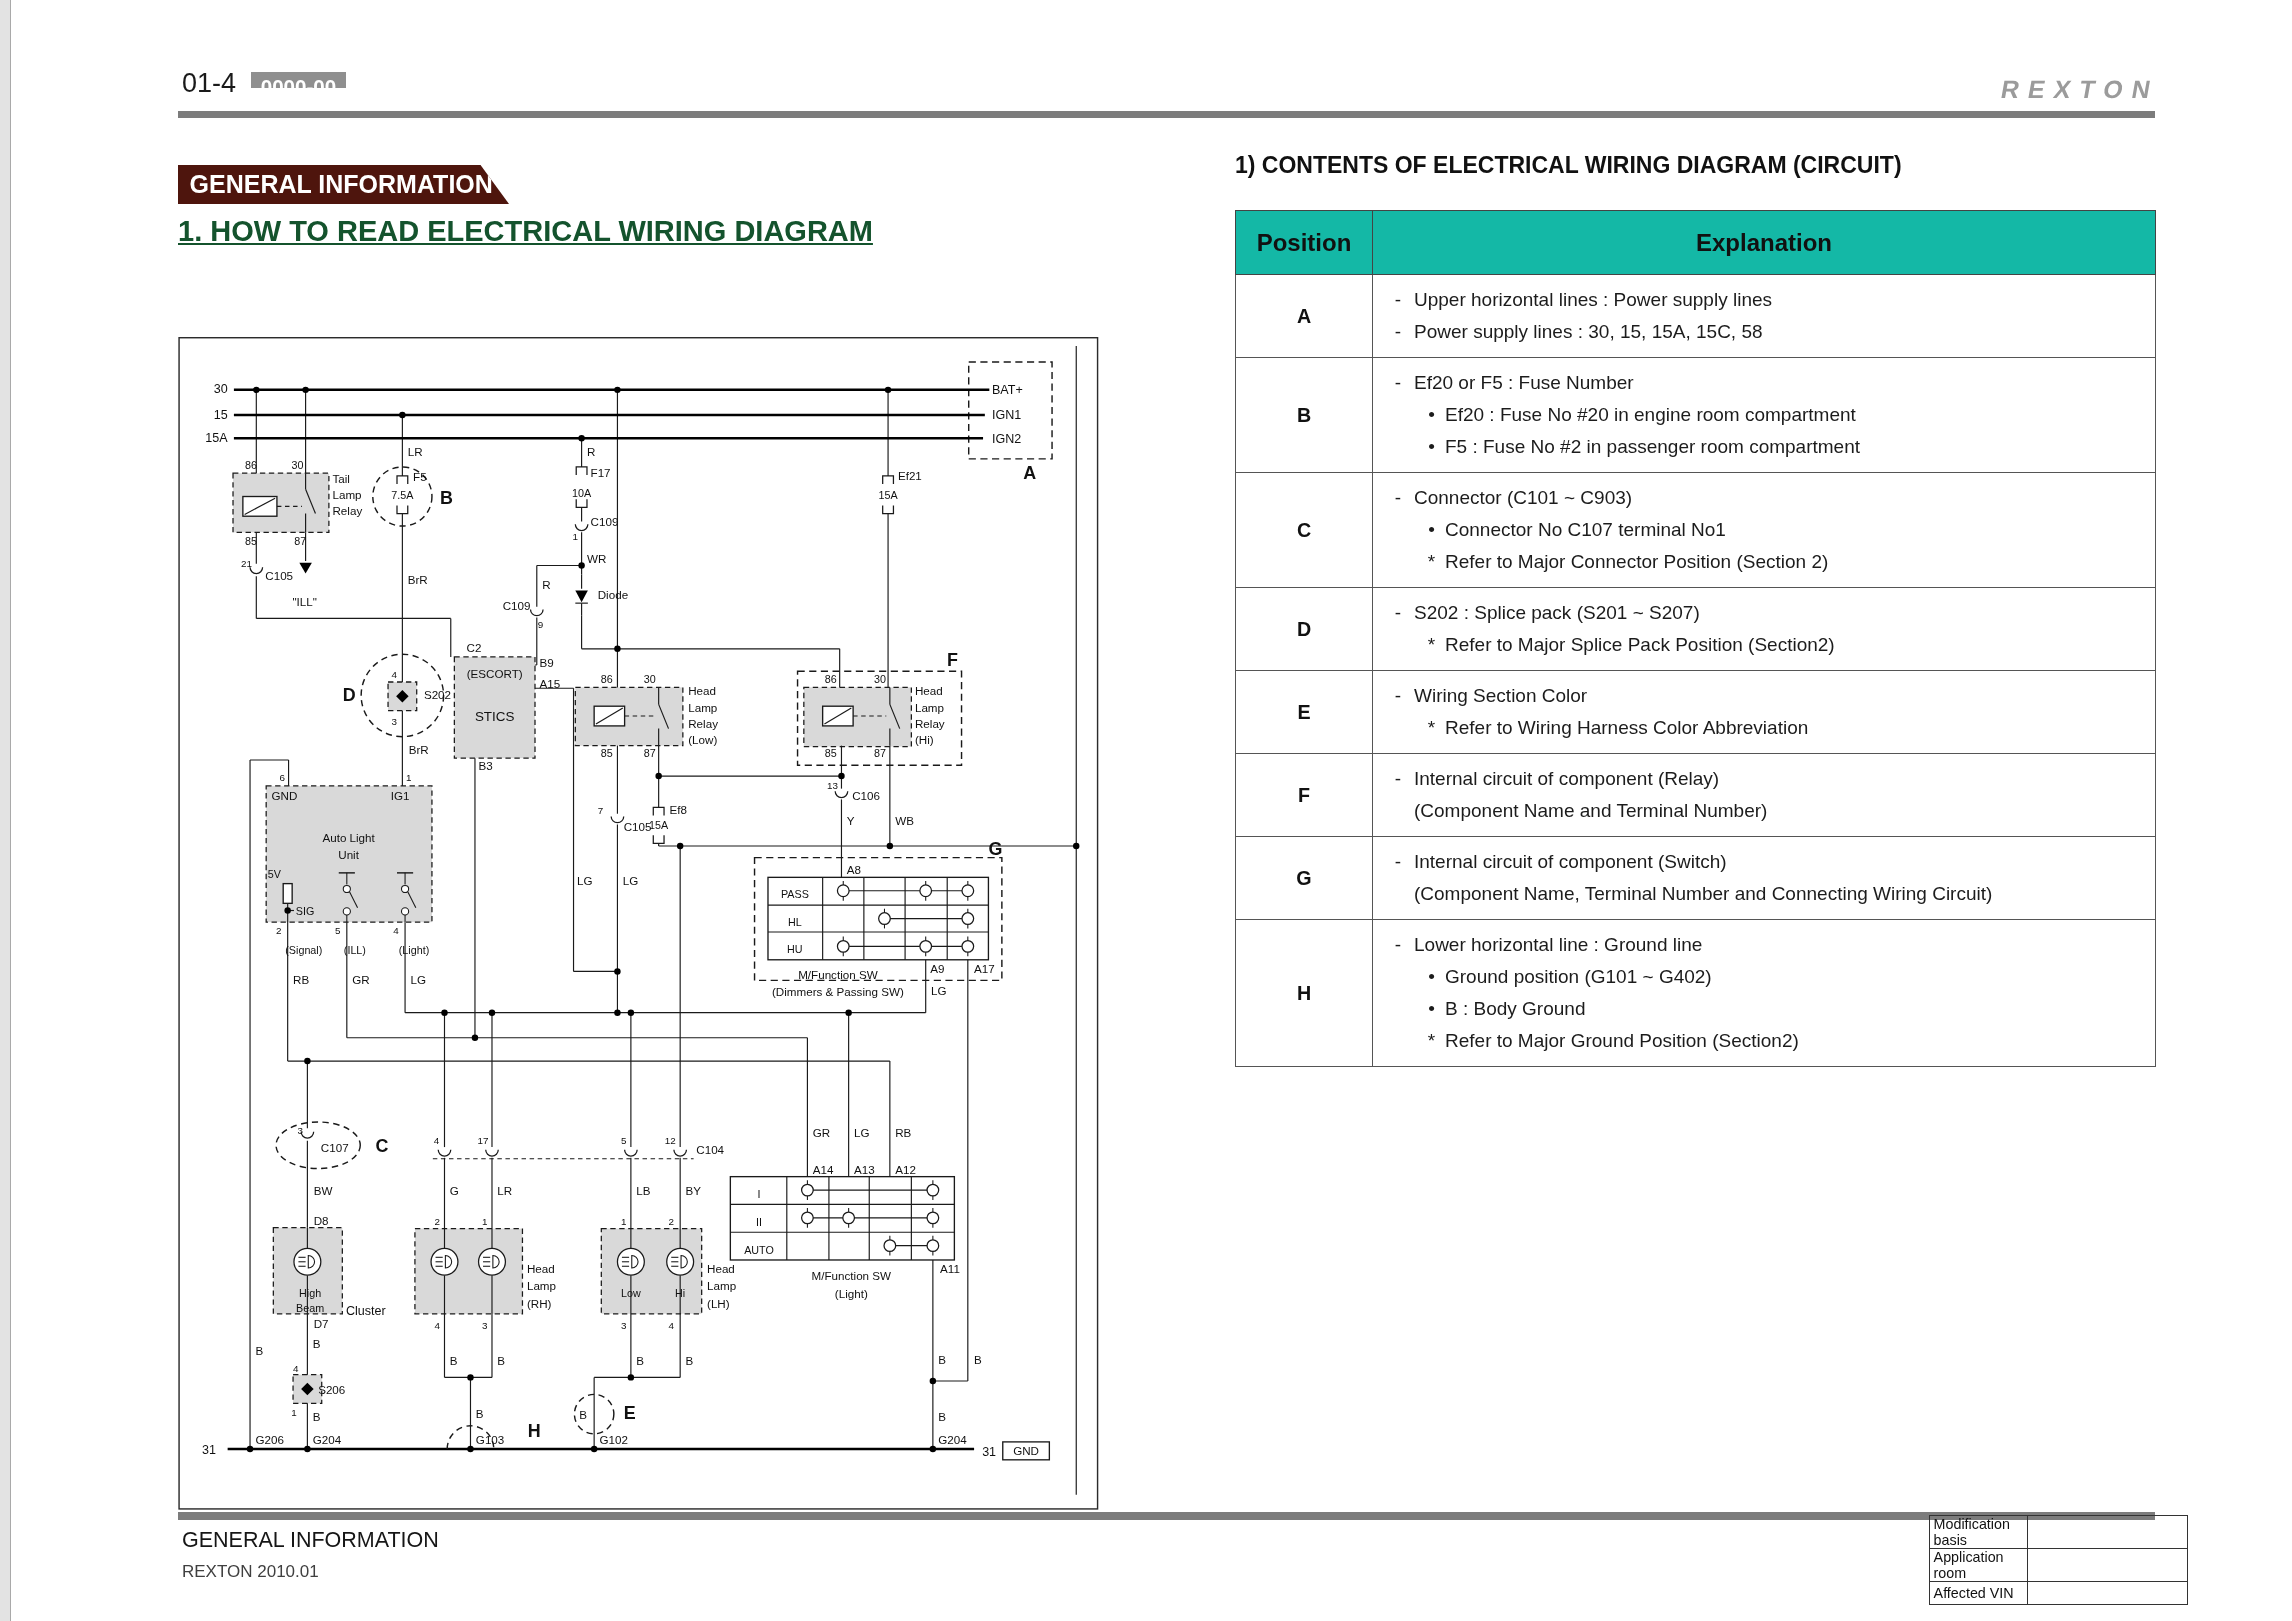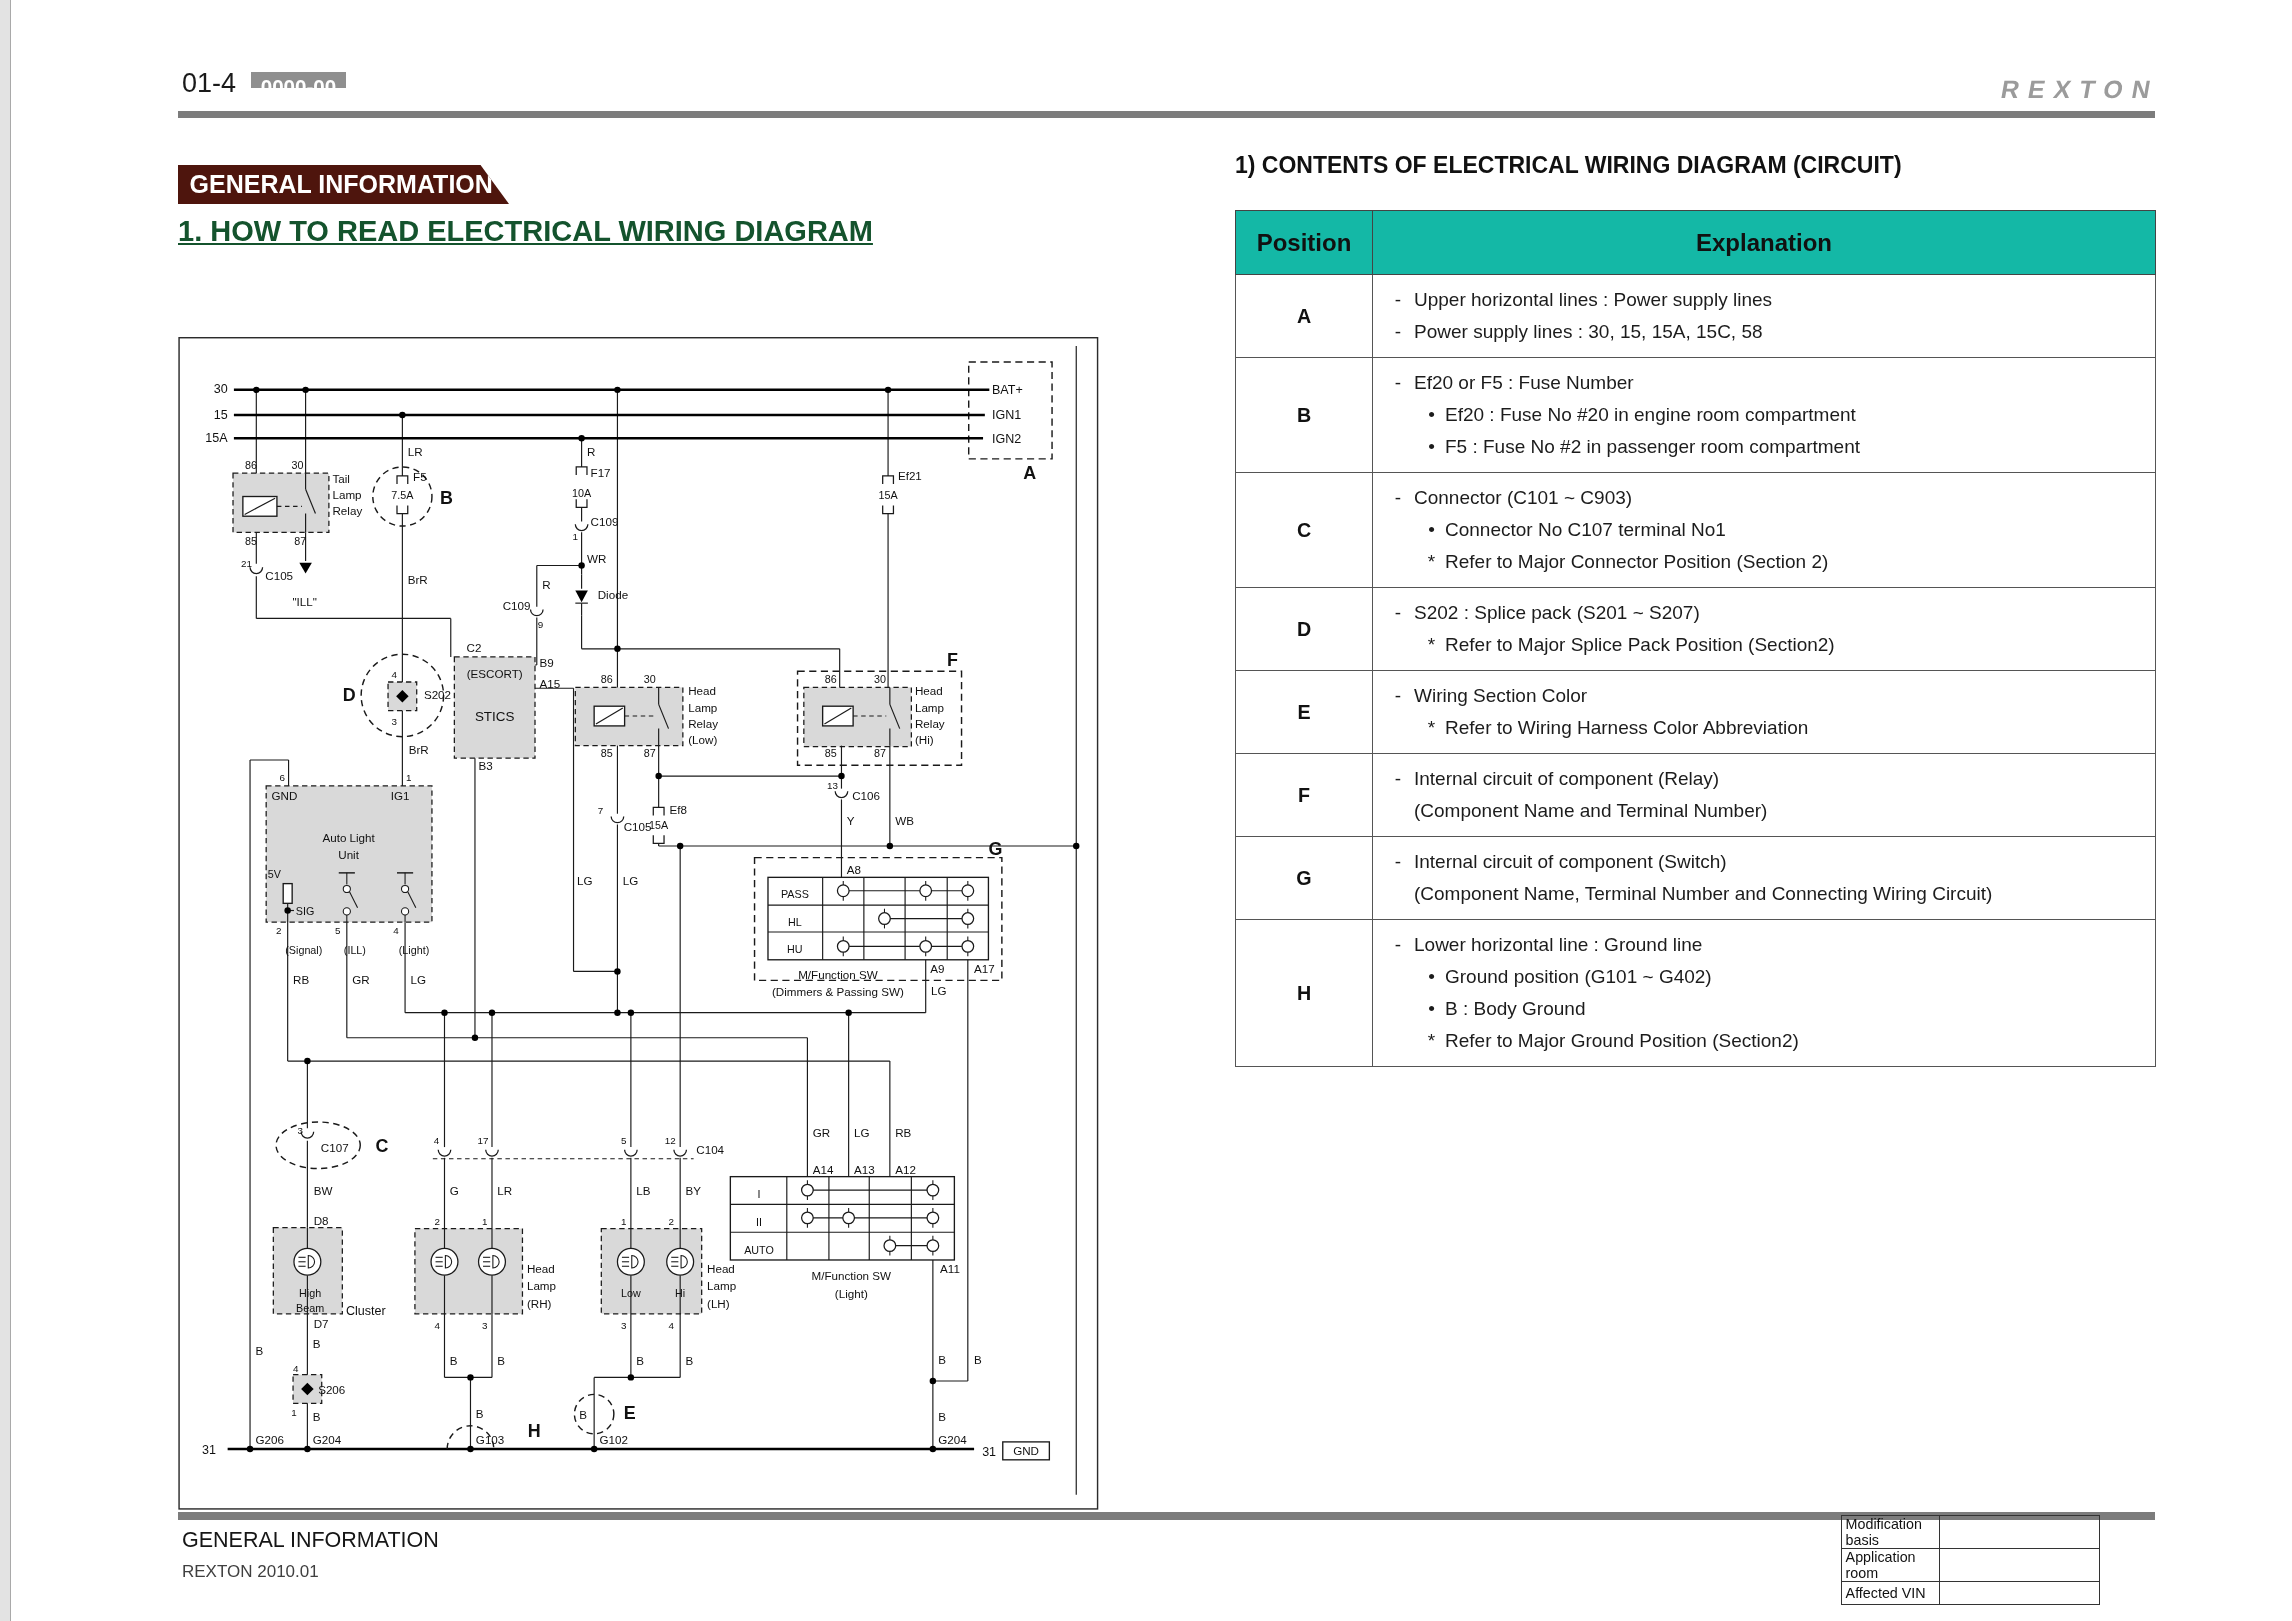--- a/index.html
+++ b/index.html
@@ -29,21 +29,21 @@
   td.pos-cell{width:134px;text-align:center;font-size:19.7px;font-weight:bold;}
   td.exp-cell{padding:9px 7.2px 9px 9px;}
   .exp-line{display:flex;font-size:19px;line-height:32px;color:#1c1c1c;}
   .bl-dash{width:32px;text-align:center;flex:none;}
   .bl-sub{width:27px;margin-left:36px;text-align:center;flex:none;}
   .bl-none{width:32px;flex:none;}
   
   #footer-rule{position:absolute;left:178px;top:1512px;width:1977px;height:8px;background:#7c7c7c;}
   #footer-section{position:absolute;left:182px;top:1528px;font-size:21.5px;color:#161616;}
   #footer-edition{position:absolute;left:182px;top:1562px;font-size:17px;color:#404040;}
-  #rev-table{position:absolute;left:1841px;top:1515px;border-collapse:collapse;}
+  #rev-table{position:absolute;left:1929px;top:1515px;border-collapse:collapse;}
   #rev-table td{border:1.8px solid #333;height:22.4px;font-size:14.3px;padding:0 3.6px;}
   td.rev-label{width:90px;}
   td.rev-value{width:152px;}
 </style>
 </head>
 <body>
 
 <div id="page">
   <div id="left-edge"></div>
 

